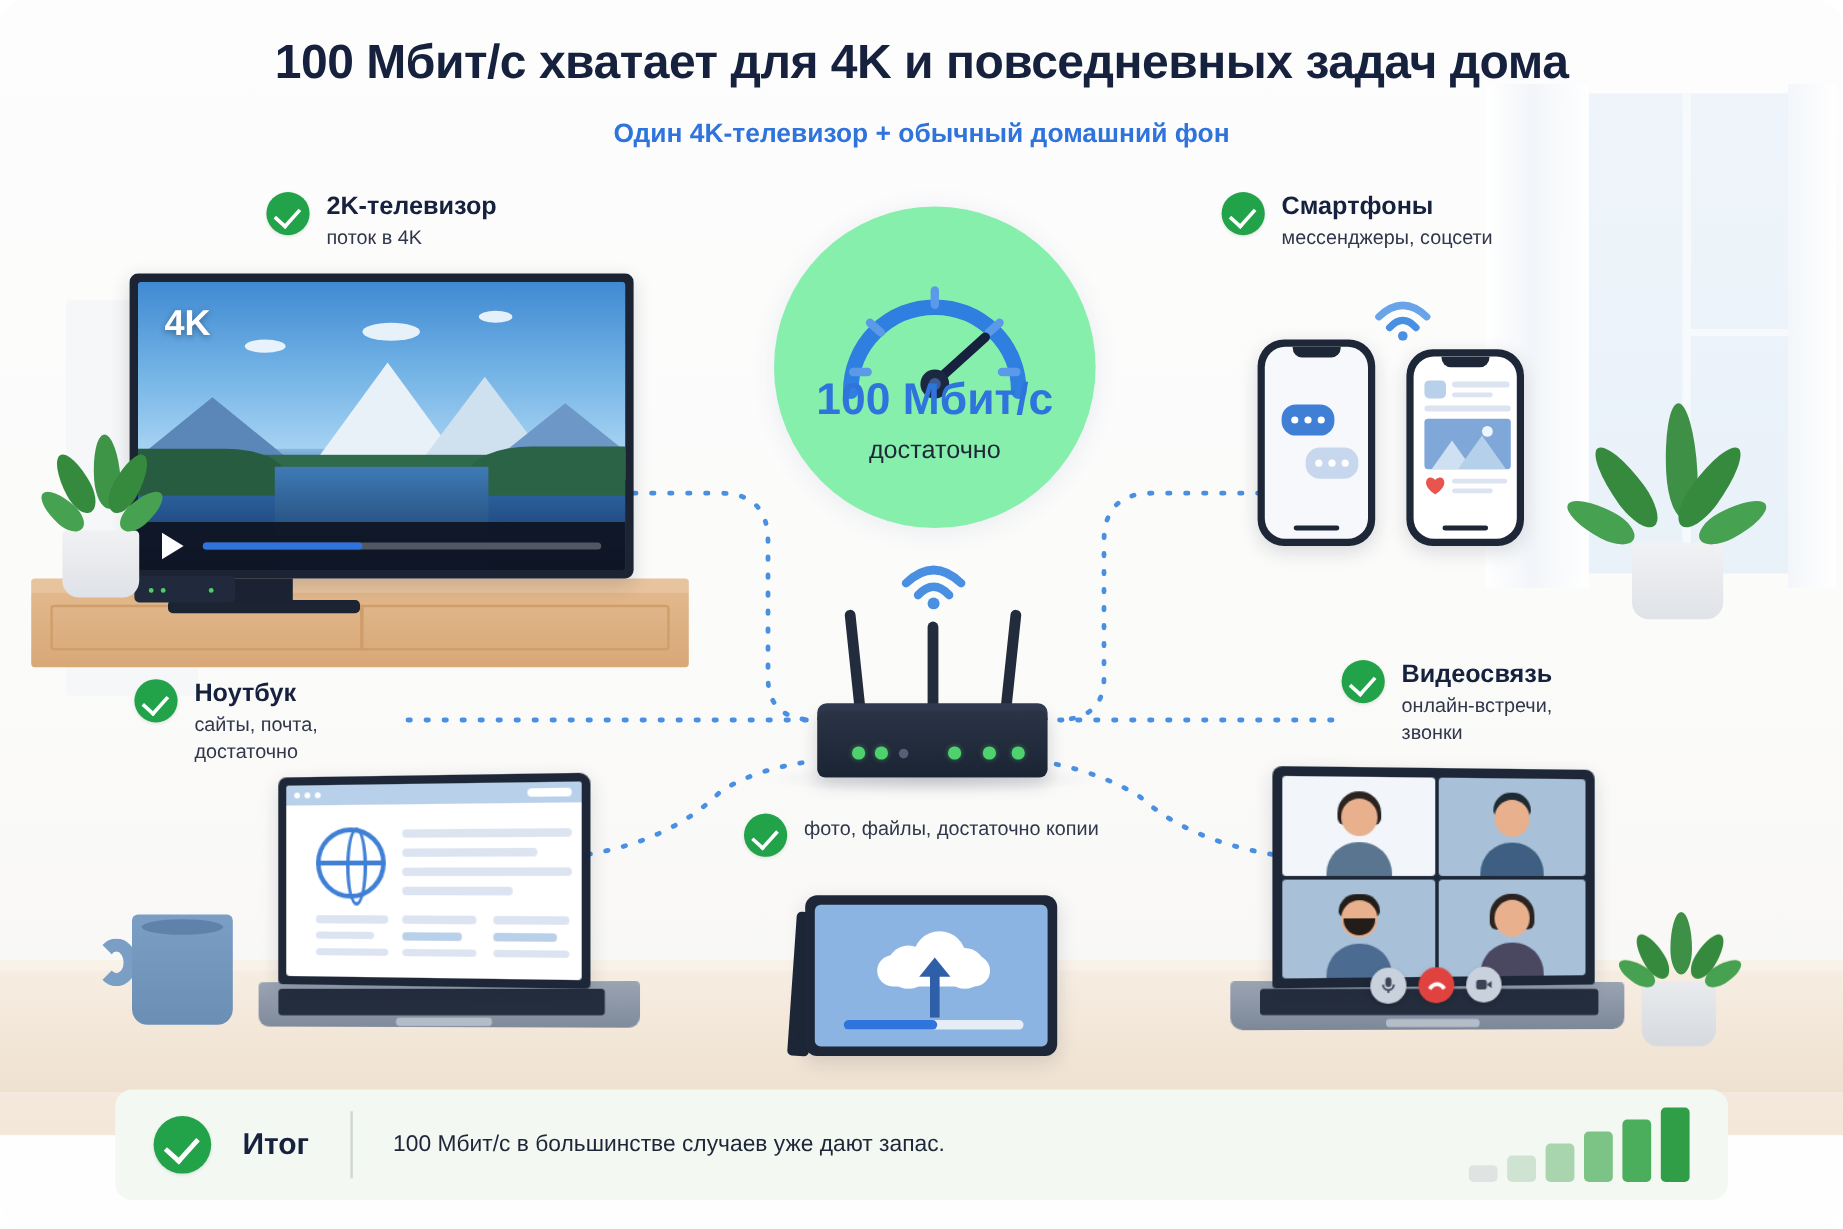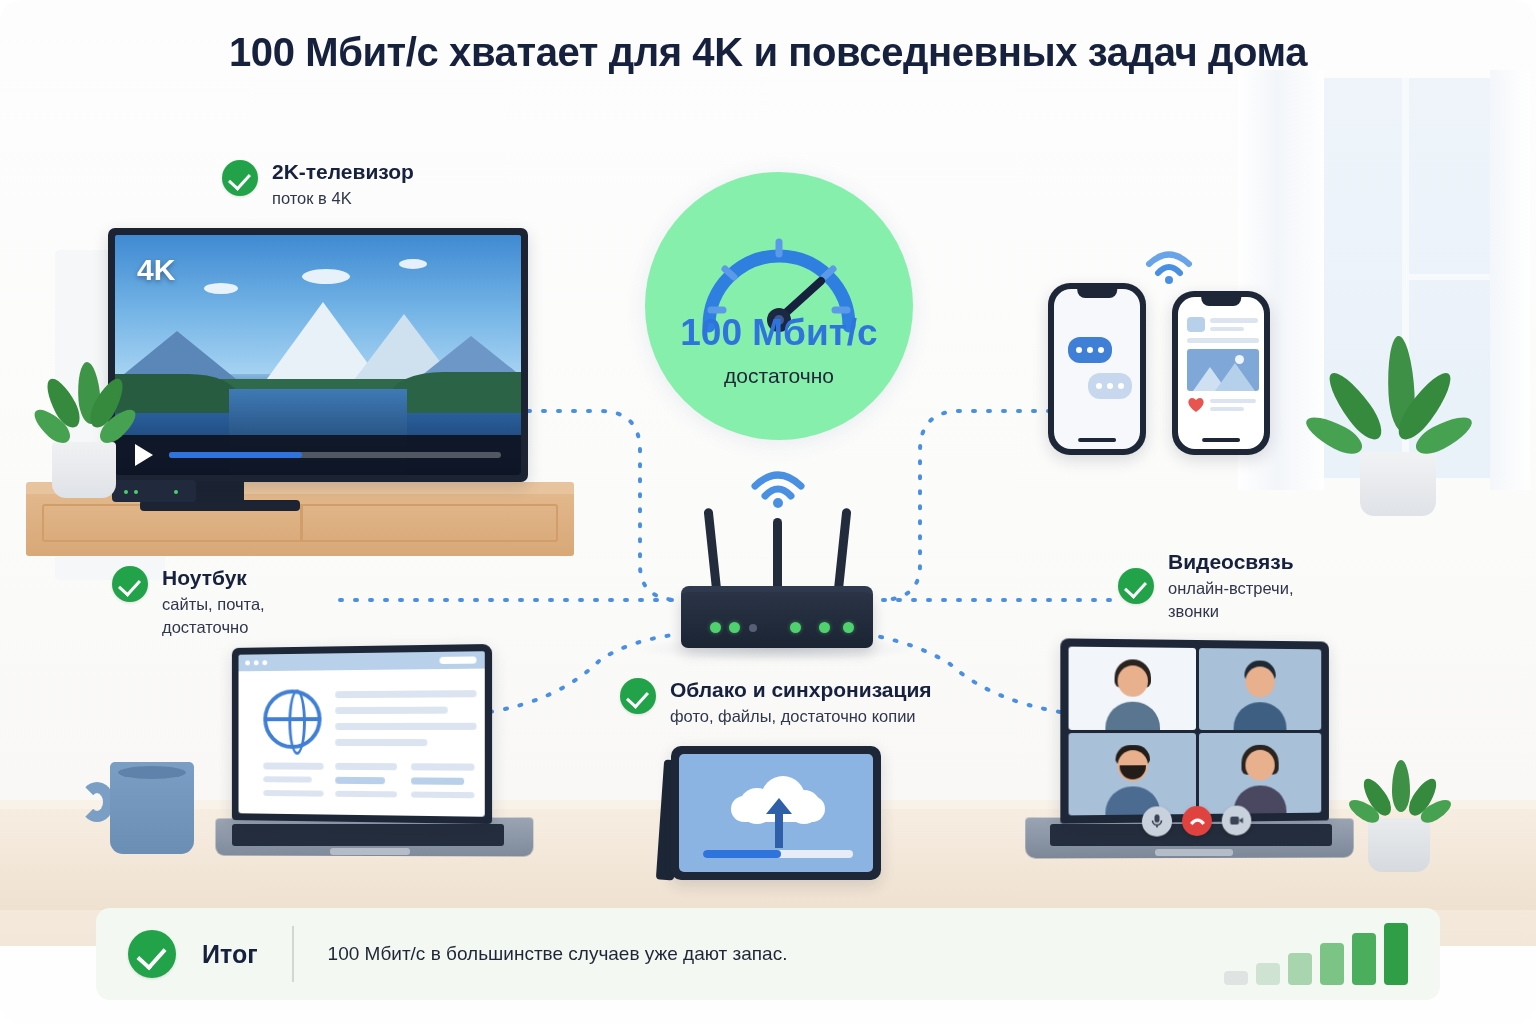--- a/index.html
+++ b/index.html
@@ -325,20 +325,21 @@
     <div class="mullion-h"></div>
   </div>
   <div class="curtain left"></div>
   <div class="curtain right"></div>
 
   <div class="floor"></div>
   <div class="desk"></div>
   <div class="desk-edge"></div>
 
   <div class="title">100 Мбит/с хватает для 4K и повседневных задач дома</div>
+  <div class="subtitle">Один 4K-телевизор + обычный домашний фон</div>
 
   <svg style="position:absolute;left:0;top:0;width:1536px;height:1024px;pointer-events:none;">
     <g fill="none" stroke="#4a90e2" stroke-width="4" stroke-linecap="round" stroke-dasharray="2 13">
       <path d="M528 411 H 600 Q 640 411 640 451 V 565 Q 640 600 680 600"></path>
       <path d="M1050 411 H 960 Q 920 411 920 451 V 565 Q 920 600 880 600"></path>
       <path d="M340 600 H 680"></path>
       <path d="M1110 600 H 880"></path>
       <path d="M490 712 Q 560 700 600 660 Q 630 640 680 634"></path>
       <path d="M1060 712 Q 990 700 950 664 Q 920 645 876 636"></path>
     </g>
@@ -411,20 +412,27 @@
 
   <div>
     <div class="pot" style="left:52px;top:442px;width:64px;height:56px;background:linear-gradient(180deg,#f0f1f3 0%,#dfe2e7 100%);"></div>
     <div class="leaf" style="left:78px;top:362px;width:22px;height:62px;background:#3f9547;transform:rotate(-4deg);"></div>
     <div class="leaf" style="left:52px;top:376px;width:22px;height:54px;background:#358a3d;transform:rotate(-28deg);"></div>
     <div class="leaf" style="left:96px;top:376px;width:22px;height:54px;background:#358a3d;transform:rotate(28deg);"></div>
     <div class="leaf" style="left:42px;top:404px;width:20px;height:44px;background:#46a150;transform:rotate(-48deg);"></div>
     <div class="leaf" style="left:108px;top:404px;width:20px;height:44px;background:#46a150;transform:rotate(48deg);"></div>
   </div>
 
+  <div class="label" style="left:1018px; top:160px;">
+    <div class="check"></div>
+    <div class="label-txt">
+      <div class="lt">Смартфоны</div>
+      <div class="ls">мессенджеры, соцсети</div>
+    </div>
+  </div>
 
   <svg style="position:absolute;left:1143px;top:248px;width:52px;height:36px;">
     <path d="M6 16 Q26 -3 46 16" fill="none" stroke="#6aa4e8" stroke-width="6" stroke-linecap="round"></path>
     <path d="M15 25 Q26 13 37 25" fill="none" stroke="#4a90e2" stroke-width="6" stroke-linecap="round"></path>
     <circle cx="26" cy="32" r="4" fill="#4a90e2"></circle>
   </svg>
 
   <div class="phone" style="left:1048px;top:283px;width:98px;height:172px;">
     <div class="phone-screen">
       <div class="notch"></div>
@@ -527,42 +535,41 @@
       <div class="skel" style="left:176px;top:138px;width:62px;height:6px;"></div>
     </div>
   </div>
 
   <div class="mug-handle"></div>
   <div class="mug"></div>
 
   <div class="label" style="left:620px; top:678px;">
     <div class="check"></div>
     <div class="label-txt">
-      <div class="lt">Облако и синхронизация</div>
       <div class="ls">фото, файлы, достаточно копии</div>
     </div>
   </div>
 
   <div class="tablet-stand"></div>
   <div class="tablet">
     <div class="tablet-screen">
       <div class="cloud-shape">
         <b style="left:8px;top:12px;width:36px;height:36px;"></b>
         <b style="left:30px;top:0px;width:44px;height:44px;"></b>
         <b style="left:56px;top:14px;width:34px;height:34px;"></b>
         <div class="cloud-base"></div>
         <div class="up-arrow"></div>
       </div>
       <div class="tab-prog">
         <i></i>
       </div>
     </div>
   </div>
 
-  <div class="label" style="left:1118px; top:550px;align-items:center;">
+  <div class="label" style="left:1118px; top:550px;">
     <div class="check"></div>
     <div class="label-txt">
       <div class="lt">Видеосвязь</div>
       <div class="ls">онлайн-встречи,</div>
       <div class="ls" style="margin-top:1px;">звонки</div>
     </div>
   </div>
 
   <div class="vc-base"></div>
   <div class="vc-keys"></div>

